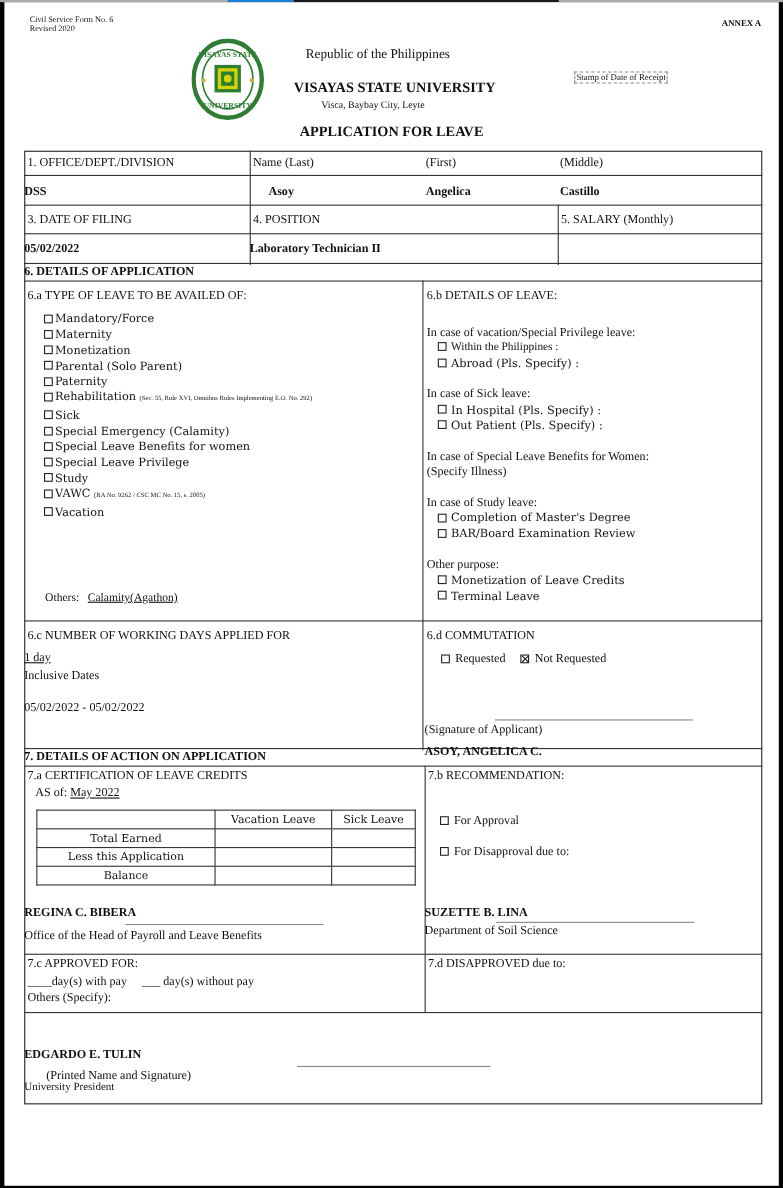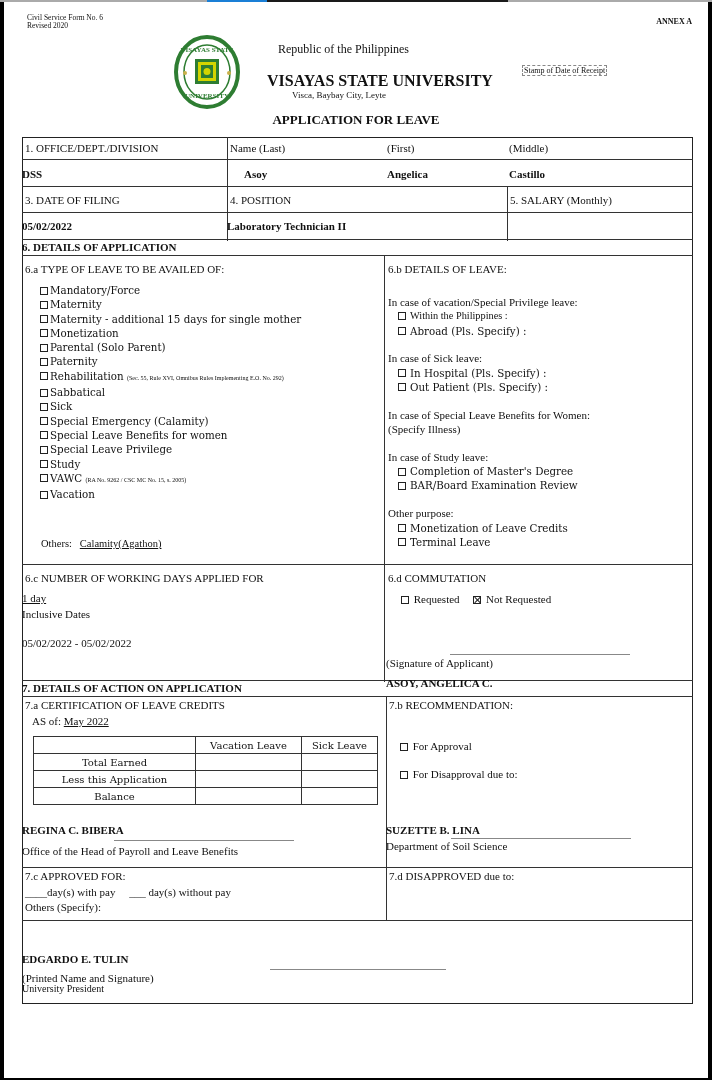--- a/index.html
+++ b/index.html
@@ -7,28 +7,28 @@
   body { position: relative; font-family: "DejaVu Serif", "Liberation Serif", serif; color: #111; }
 
   .topbar { position: absolute; left: 0; top: 0; width: 712px; height: 2px; background: #aaa; }
   .topbar .seg-blue { position: absolute; left: 207px; width: 60px; top: 0; height: 2px; background: #1a7fd6; }
   .topbar .seg-dark { position: absolute; left: 267px; width: 241px; top: 0; height: 2px; background: #1a1a1a; }
 
   .page { position: absolute; left: 4px; top: 2px; width: 704px; height: 1076px; background: #fff; }
 
   .abs { position: absolute; white-space: nowrap; }
   .lib { font-family: "Liberation Serif", serif; }
-  .tiny { font-size: 7px; line-height: 8px; }
+  .tiny { font-size: 7px; line-height: 8px; padding-left: 20px; }
 
   
   .form-no { left: 23px; top: 12px; font-family: "Liberation Serif", serif; font-size: 7.5px; line-height: 8px; }
   .annex { right: 16px; top: 15px; font-family: "Liberation Serif", serif; font-weight: bold; font-size: 8px; }
   .logo { left: 170px; top: 33px; width: 66px; height: 74px; }
   .republic { left: 274px; top: 40px; font-family: "Liberation Serif", serif; font-size: 12px; }
-  .univ { left: 263px; top: 70px; font-family: "Liberation Serif", serif; font-weight: bold; font-size: 16px; }
+  .univ { left: 263px; top: 70px; font-family: "Liberation Serif", serif; font-weight: bold; font-size: 13px; }
   .addr { left: 288px; top: 88px; font-family: "Liberation Serif", serif; font-size: 9px; }
   .stamp { left: 518px; top: 63px; font-family: "Liberation Serif", serif; font-size: 8px; border: 1px dashed #888; padding: 0 1px; line-height: 9px; }
   .app-title { left: 0; width: 704px; text-align: center; top: 110px; font-family: "Liberation Serif", serif; font-weight: bold; font-size: 13px; }
 
   
   .frame { position: absolute; left: 18px; top: 135px; width: 671px; height: 867px; border: 1.5px solid #222; }
   .hl { position: absolute; height: 0; border-top: 1.5px solid #333; }
   .vl { position: absolute; width: 0; border-left: 1.5px solid #333; }
 
   .cell-text { position: absolute; font-family: "Liberation Serif", serif; font-size: 11px; line-height: 13px; white-space: nowrap; }
@@ -118,26 +118,24 @@
   <div class="cell-text b center" style="left:18px;width:205px;top:218px">05/02/2022</div>
   <div class="cell-text b center" style="left:223px;width:280px;top:218px">Laboratory Technician II</div>
   <div class="cell-text b center" style="left:503px;width:186px;top:218px"></div>
 
   <div class="cell-text b center" style="left:18px;width:671px;top:239px">6. DETAILS OF APPLICATION</div>
 
   <div class="cell-text" style="left:21px;top:261px">6.a TYPE OF LEAVE TO BE AVAILED OF:</div>
   <div class="list" id="leave-list" style="left:36px;top:281px">
       <div class="item"><span class="cb"></span><span>Mandatory/Force</span></div>
       <div class="item"><span class="cb"></span><span>Maternity</span></div>
-      <div class="item"><span class="cb"></span><span>Maternity - additional 15 days for single mother</span></div>
       <div class="item"><span class="cb"></span><span>Monetization</span></div>
       <div class="item"><span class="cb"></span><span>Parental (Solo Parent)</span></div>
       <div class="item"><span class="cb"></span><span>Paternity</span></div>
       <div class="item"><span class="cb"></span><span>Rehabilitation</span> <span class="note">(Sec. 55, Rule XVI, Omnibus Rules Implementing E.O. No. 292)</span></div>
-      <div class="item"><span class="cb"></span><span>Sabbatical</span></div>
       <div class="item"><span class="cb"></span><span>Sick</span></div>
       <div class="item"><span class="cb"></span><span>Special Emergency (Calamity)</span></div>
       <div class="item"><span class="cb"></span><span>Special Leave Benefits for women</span></div>
       <div class="item"><span class="cb"></span><span>Special Leave Privilege</span></div>
       <div class="item"><span class="cb"></span><span>Study</span></div>
       <div class="item"><span class="cb"></span><span>VAWC</span> <span class="note">(RA No. 9262 / CSC MC No. 15, s. 2005)</span></div>
       <div class="item"><span class="cb"></span><span>Vacation</span></div>
     </div>
   <div class="cell-text" style="left:37px;top:535px;font-size:10.5px">
     <span>Others:</span>

